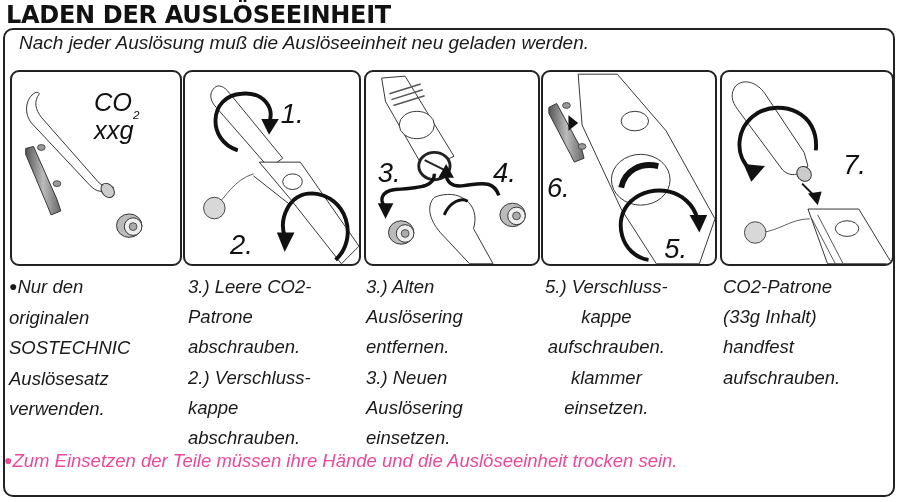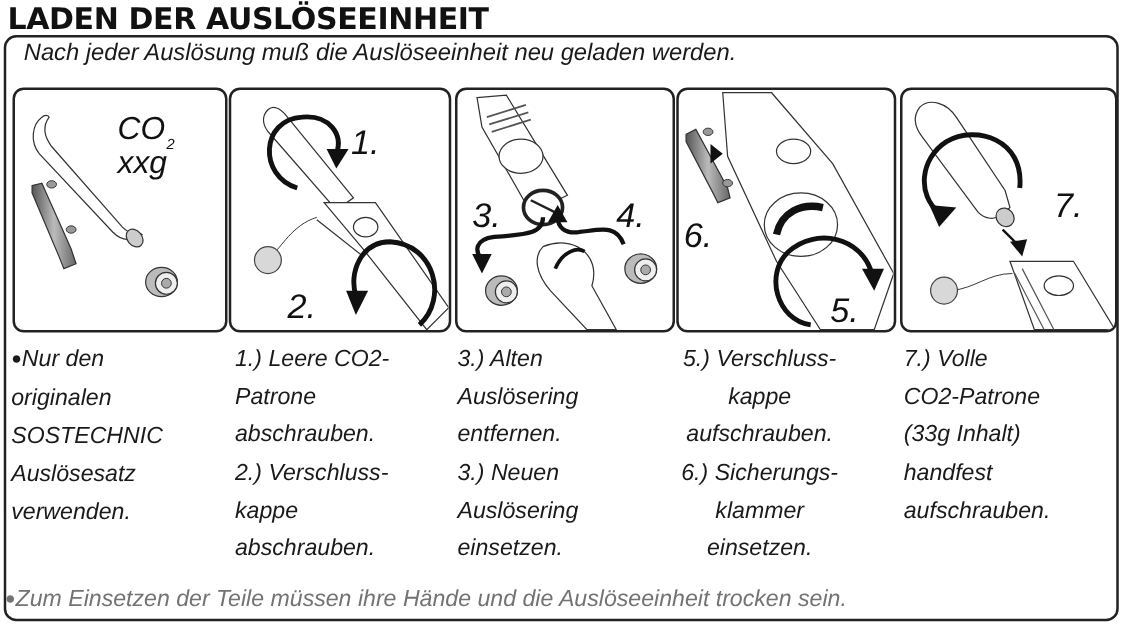--- a/index.html
+++ b/index.html
@@ -4,21 +4,21 @@
 <style>
   html, body { margin:0; padding:0; background:#fff; }
   body { width:900px; height:502px; position:relative; overflow:hidden; font-family:"Liberation Sans", sans-serif; color:#1a1a1a; }
   .title { position:absolute; left:6px; top:0px; font-family:"DejaVu Sans", sans-serif; font-weight:bold; font-size:24px; letter-spacing:-0.3px; color:#111; line-height:30px; transform:scaleX(1.0); }
   .outer { position:absolute; left:3px; top:28px; width:892px; height:469px; border:2px solid #222; border-radius:10px; box-sizing:border-box; }
   .intro { position:absolute; left:9px; top:30px; font-style:italic; font-size:19px; line-height:26px; color:#1a1a1a;margin-left:10px; }
   .panel { position:absolute; top:70px; height:196px; border:2px solid #222; border-radius:9px; box-sizing:border-box; background:#fff; overflow:hidden; }
   .panel svg { position:absolute; left:0; top:0; width:100%; height:100%; }
   .col { position:absolute; top:272px; font-style:italic; font-size:18.5px; line-height:30.2px; color:#1a1a1a; }
   .col div { white-space:nowrap; }
-  .footer { position:absolute; left:4px; top:467px; font-style:italic; font-size:18.5px; line-height:24px; color:#737373; white-space:nowrap; }
+  .footer { position:absolute; left:4px; top:449px; font-style:italic; font-size:18.5px; line-height:24px; color:#ec4899; white-space:nowrap; }
   .bullet { font-style:normal; font-size:14px; position:relative; top:-2px; }
   .lbl { font-family:"Liberation Sans", sans-serif; font-style:italic; }
 </style>
 </head>
 <body>
 
 <div class="title">LADEN DER AUSLÖSEEINHEIT</div>
 <div class="outer"></div>
 <div class="intro">Nach jeder Auslösung muß die Auslöseeinheit neu geladen werden.</div>
 
@@ -153,48 +153,46 @@
 
 <div class="col" style="left:9px;">
   <div><span class="bullet">●</span><span>Nur den</span></div>
   <div>originalen</div>
   <div>SOSTECHNIC</div>
   <div>Auslösesatz</div>
   <div>verwenden.</div>
 </div>
 
 <div class="col" style="left:188px;">
-  <div>1.) Leere CO2-</div>
+  <div>3.) Leere CO2-</div>
   <div>Patrone</div>
   <div>abschrauben.</div>
   <div>2.) Verschluss-</div>
   <div>kappe</div>
   <div>abschrauben.</div>
 </div>
 
 <div class="col" style="left:366px;">
   <div>3.) Alten</div>
   <div>Auslösering</div>
   <div>entfernen.</div>
   <div>3.) Neuen</div>
   <div>Auslösering</div>
   <div>einsetzen.</div>
 </div>
 
 <div class="col" style="left:545px;text-align:center;">
   <div>5.) Verschluss-</div>
   <div>kappe</div>
   <div>aufschrauben.</div>
-  <div>6.) Sicherungs-</div>
   <div>klammer</div>
   <div>einsetzen.</div>
 </div>
 
 <div class="col" style="left:723px;">
-  <div>7.) Volle</div>
   <div>CO2-Patrone</div>
   <div>(33g Inhalt)</div>
   <div>handfest</div>
   <div>aufschrauben.</div>
 </div>
 
 <div class="footer">
   <span class="bullet">●</span><span>Zum Einsetzen der Teile müssen ihre Hände und die Auslöseeinheit trocken sein.</span>
 </div>
 

